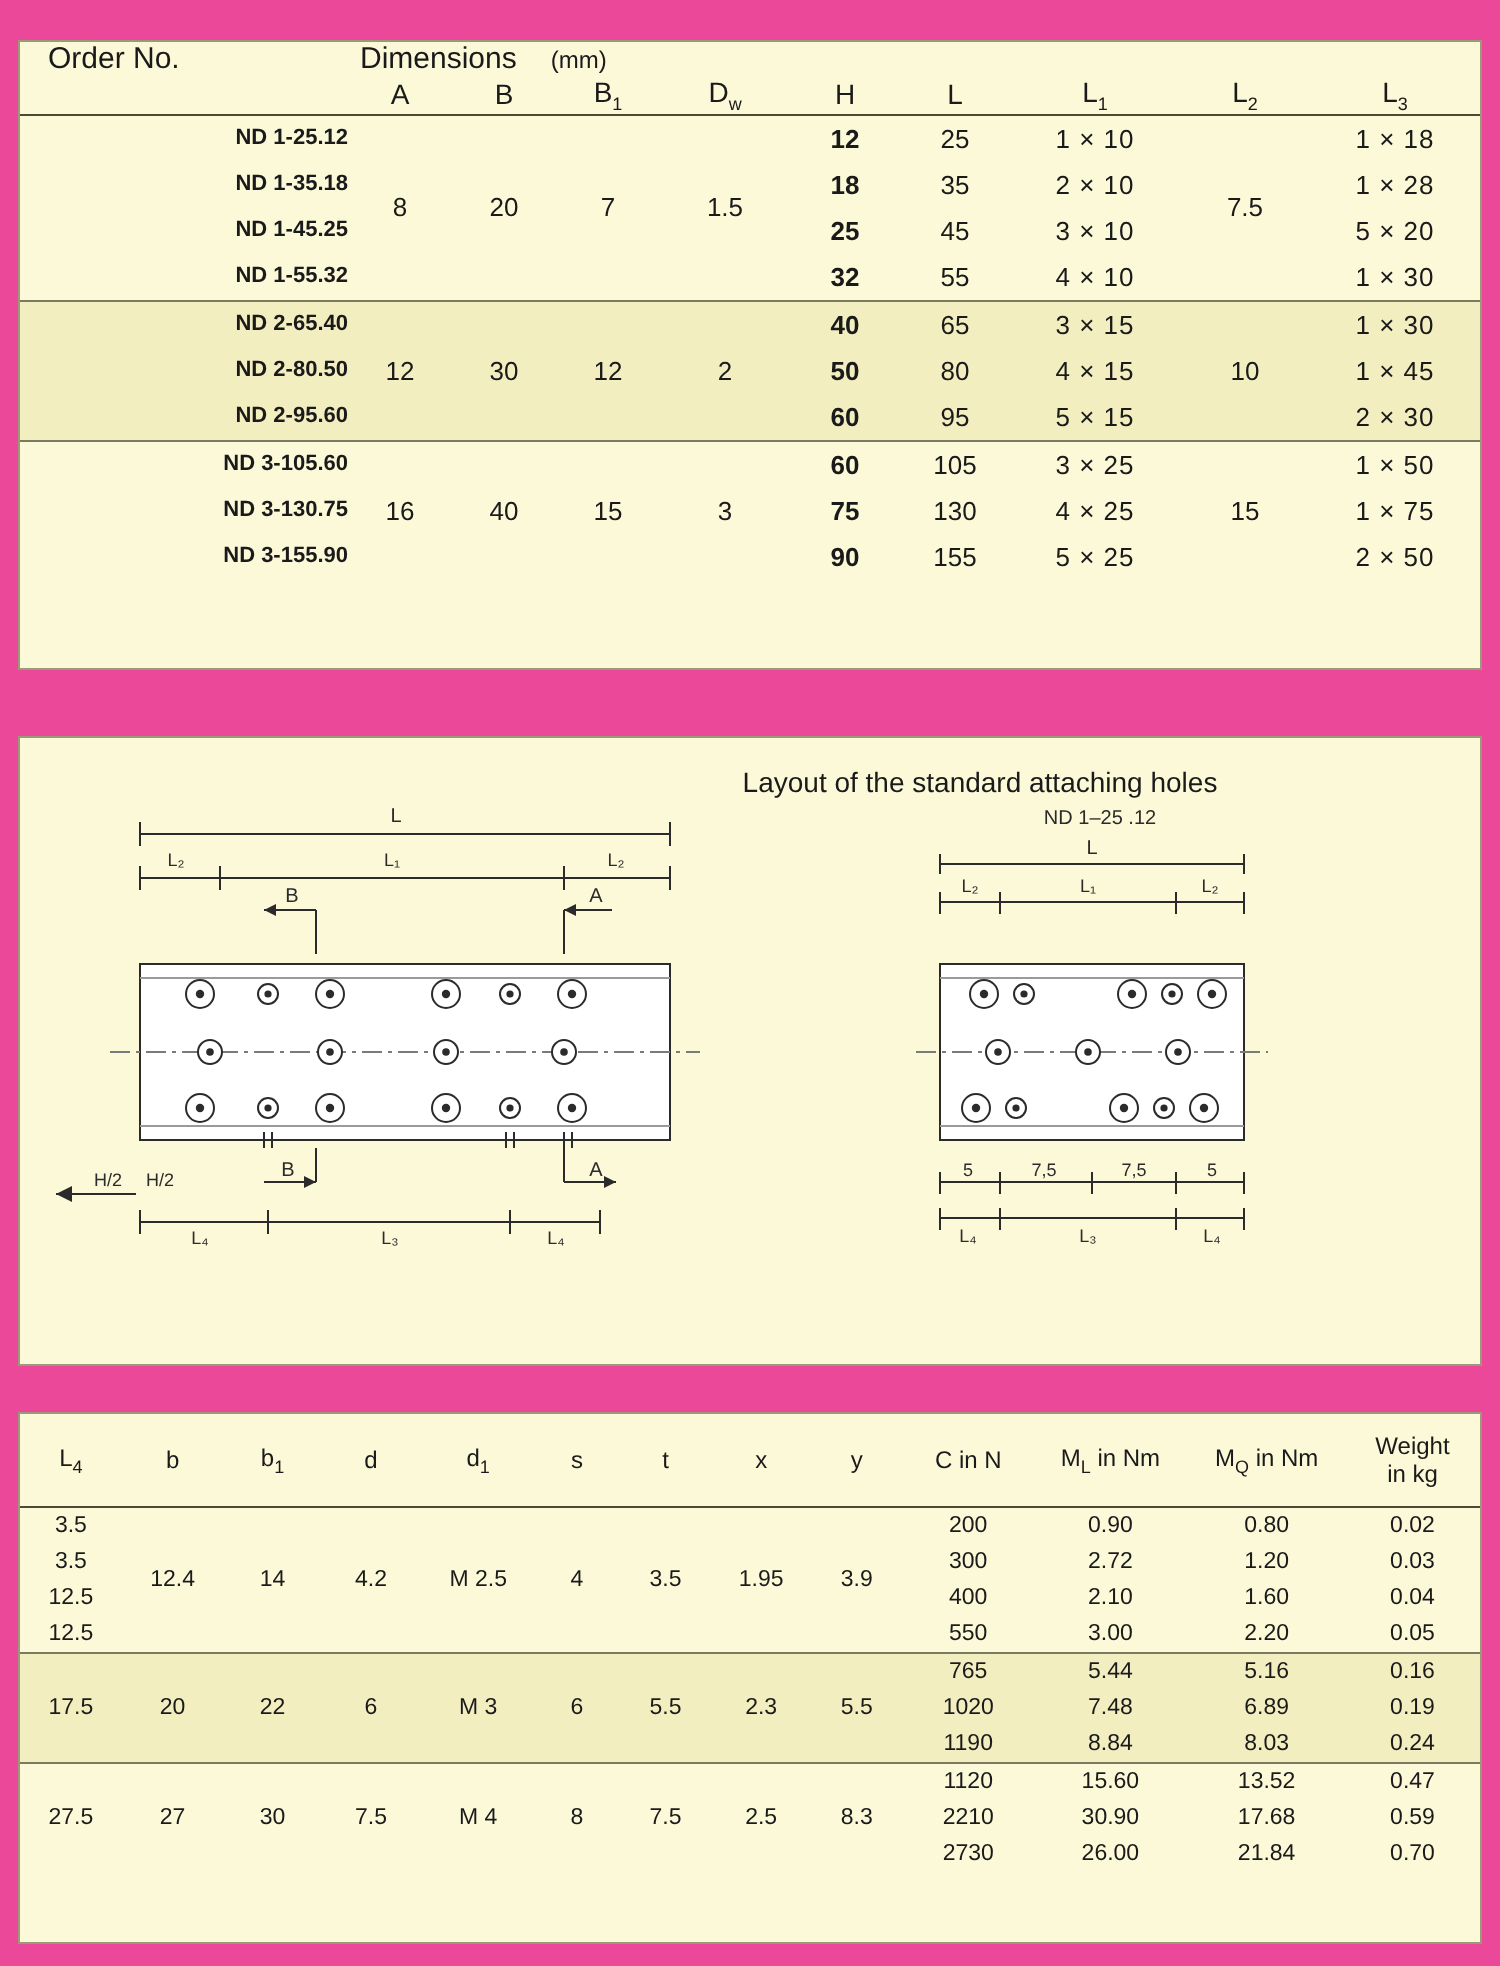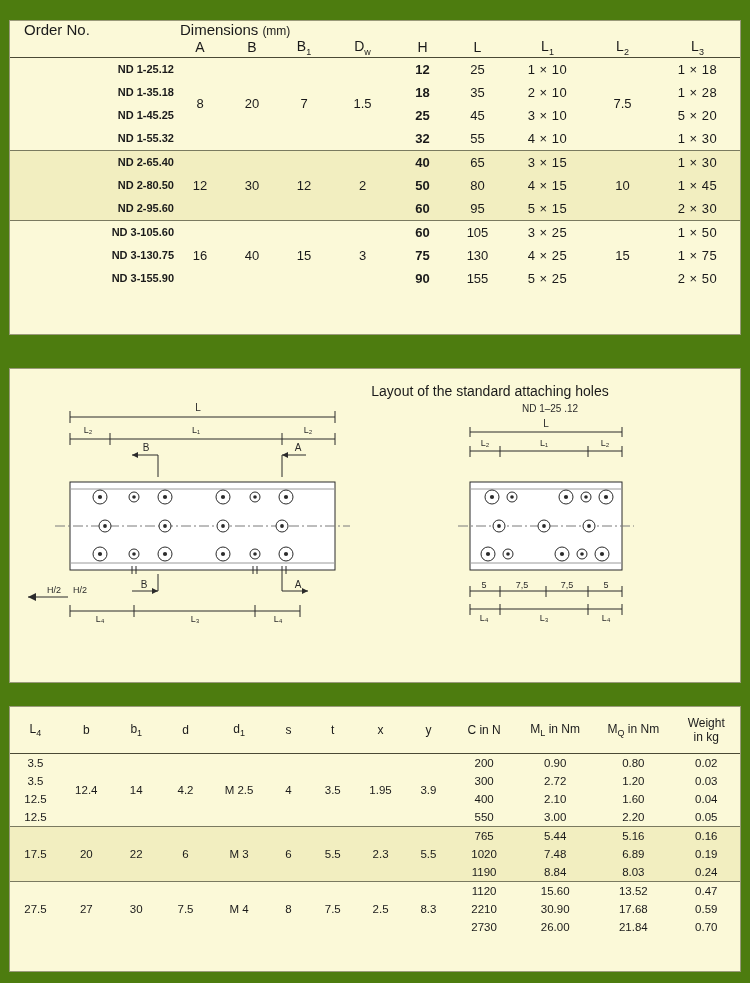--- a/index.html
+++ b/index.html
@@ -12,21 +12,21 @@
     height: 983px;
     font-family: "Liberation Sans", sans-serif;
     color: #1a1a1a;
     position: relative;
     overflow: hidden;
   }
   .page {
     position: relative;
     width: 750px;
     height: 983px;
-    background: #4d7c0f;
+    background: #ec4899;
   }
 
   
   .panel {
     background: #fbf9d8;
     border: 1px solid #9a9a7a;
     box-sizing: border-box;
   }
 
   
@@ -172,21 +172,21 @@
 <body>
 
 <div class="page">
 
   <div class="panel" id="top-table-panel">
     <table class="grid">
       <tbody>
           <tr class="hdr-row">
         <td class="hdr-left" style="width:150px">Order No.</td>
         <td colspan="4" style="width:230px; text-align:left; padding-left:6px;">
-          <span>Dimensions</span><span class="hdr-sub" style="margin-left:4px">(mm)</span>
+          <span>Dimensions</span><span class="hdr-sub" style="margin-left:17px">(mm)</span>
         </td>
         <td style="width:55px"></td>
         <td style="width:55px"></td>
         <td style="width:85px"></td>
         <td style="width:65px"></td>
         <td style="width:85px"></td>
       </tr>
       <tr class="hdr-row2">
         <td></td>
         <td>A</td>

